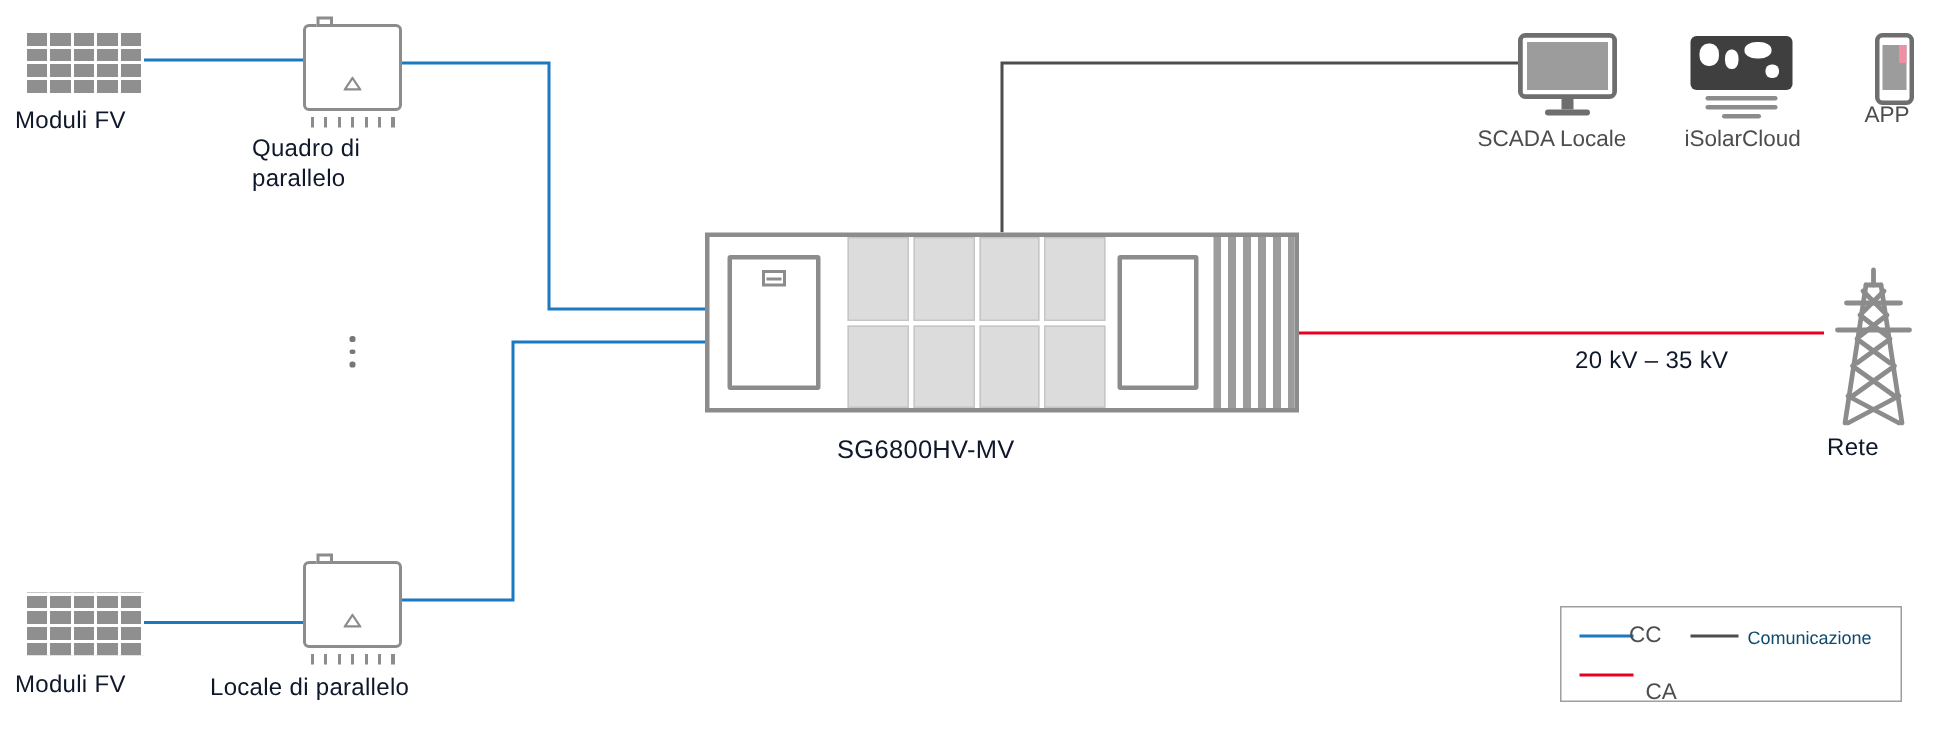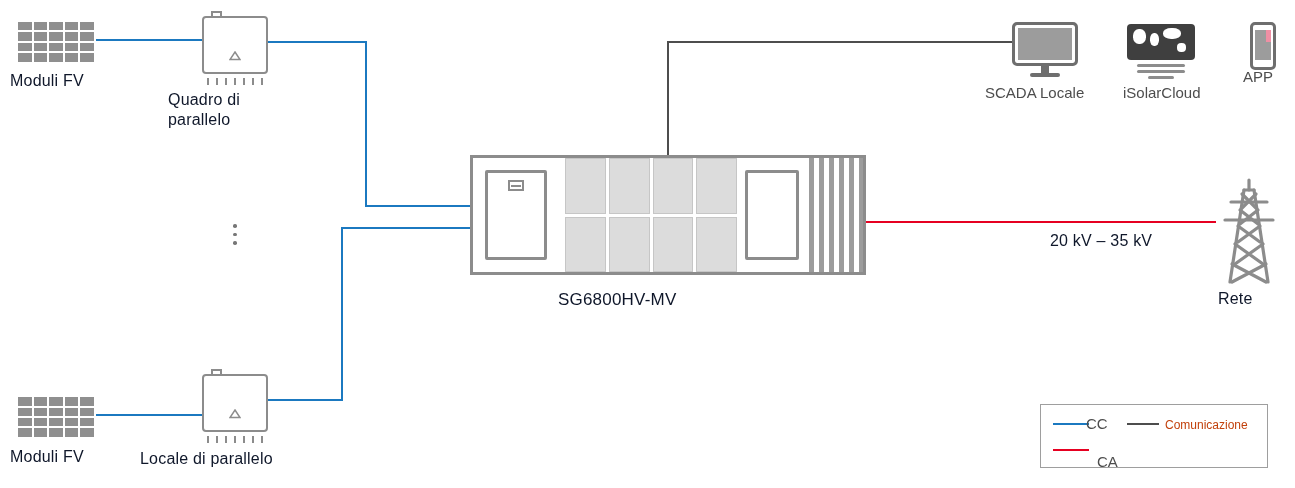--- a/index.html
+++ b/index.html
@@ -59,21 +59,21 @@
   .phone{position:absolute;left:1250px;top:22px;width:26px;height:48px;border:3px solid #6e6e6e;
          border-radius:5px;background:#fff;box-sizing:border-box;}
   .phone .scr{position:absolute;left:2px;right:2px;top:5px;bottom:7px;background:#9c9c9c;display:block;}
   .phone .pink{position:absolute;right:2px;top:5px;width:5px;height:12px;background:#ef8fa4;display:block;}
 
   
   .legend{position:absolute;left:1040px;top:404px;width:228px;height:64px;border:1.5px solid #9e9e9e;
           box-sizing:border-box;background:#fff;}
   .legend .sw{position:absolute;height:0;border-top:2.5px solid;display:block;}
   .legend .t{position:absolute;font-size:15px;color:#4d4d4d;}
-  .legend .t2{position:absolute;font-size:12px;color:#c2410c;}
+  .legend .t2{position:absolute;font-size:12px;color:#0c4a6e;}
 
   .title{position:absolute;left:738px;top:429px;font-size:17px;font-weight:bold;color:#555;}
 </style>
 </head>
 <body>
 
 <div class="canvas">
 
   <svg class="wires" width="1295" height="488" viewBox="0 0 1295 488">
     <path d="M96 40 H202" fill="none" stroke-width="2" stroke="#1b79c0"></path>

